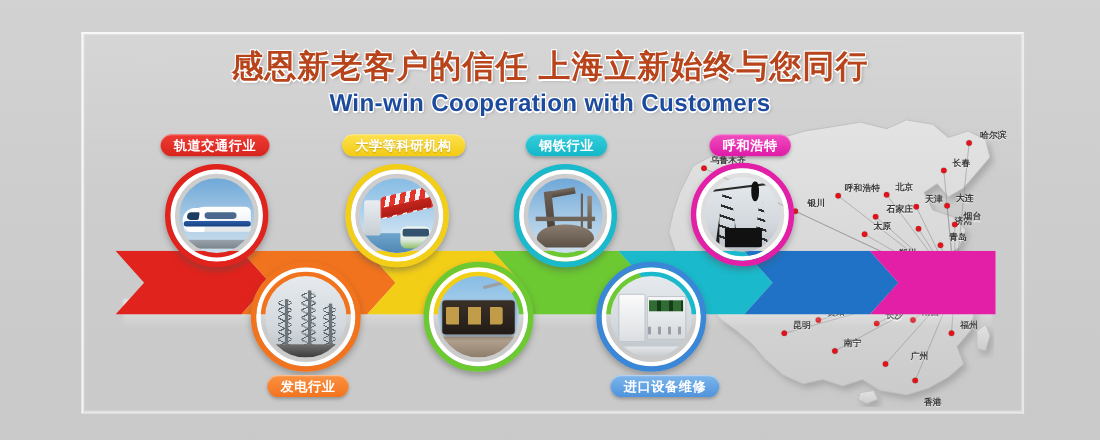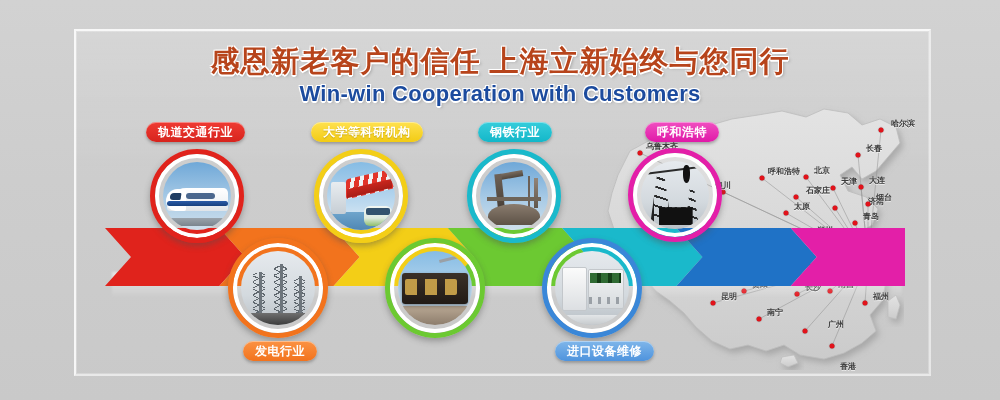--- a/index.html
+++ b/index.html
@@ -252,21 +252,21 @@
         <div class="clabel" style="left: 62px; top: 41px;">乌鲁木齐</div>
         <div class="dot" style="left: 162px; top: 73px;"></div>
         <div class="clabel" style="left: 184px; top: 66px;">呼和浩特</div>
         <div class="dot" style="left: 206px; top: 72px;"></div>
         <div class="clabel" style="left: 222px; top: 65px;">北京</div>
         <div class="dot" style="left: 233px; top: 83px;"></div>
         <div class="clabel" style="left: 249px; top: 76px;">天津</div>
         <div class="dot" style="left: 261px; top: 82px;"></div>
         <div class="clabel" style="left: 277px; top: 75px;">大连</div>
         <div class="dot" style="left: 123px; top: 87px;"></div>
-        <div class="clabel" style="left: 123px; top: 80px;">银川</div>
+        <div class="clabel" style="left: 142px; top: 80px;">银川</div>
         <div class="dot" style="left: 196px; top: 92px;"></div>
         <div class="clabel" style="left: 218px; top: 85px;">石家庄</div>
         <div class="dot" style="left: 235px; top: 103px;"></div>
         <div class="clabel" style="left: 251px; top: 96px; margin-left: 25px;">济南</div>
         <div class="dot" style="left: 268px; top: 99px;"></div>
         <div class="clabel" style="left: 284px; top: 92px;">烟台</div>
         <div class="dot" style="left: 186px; top: 108px;"></div>
         <div class="clabel" style="left: 202px; top: 101px;">太原</div>
         <div class="dot" style="left: 255px; top: 118px;"></div>
         <div class="clabel" style="left: 271px; top: 111px;">青岛</div>

